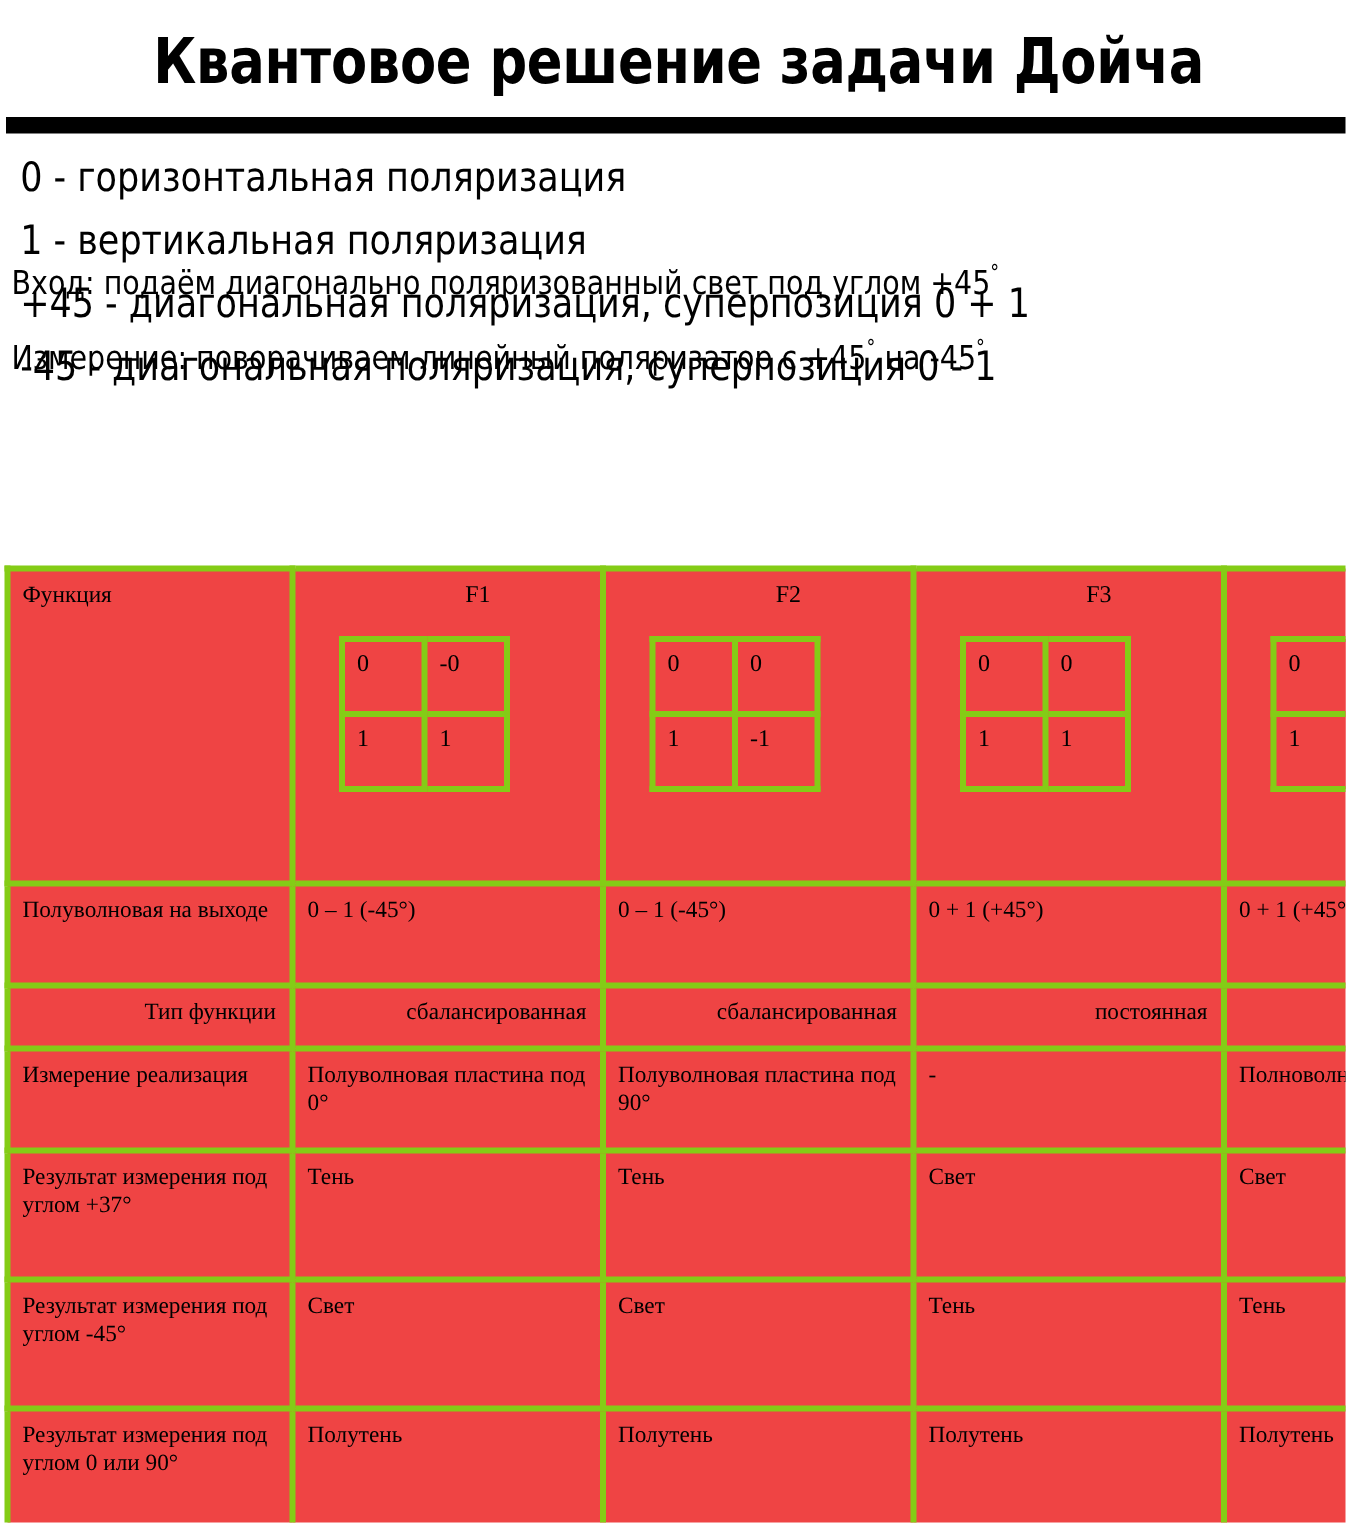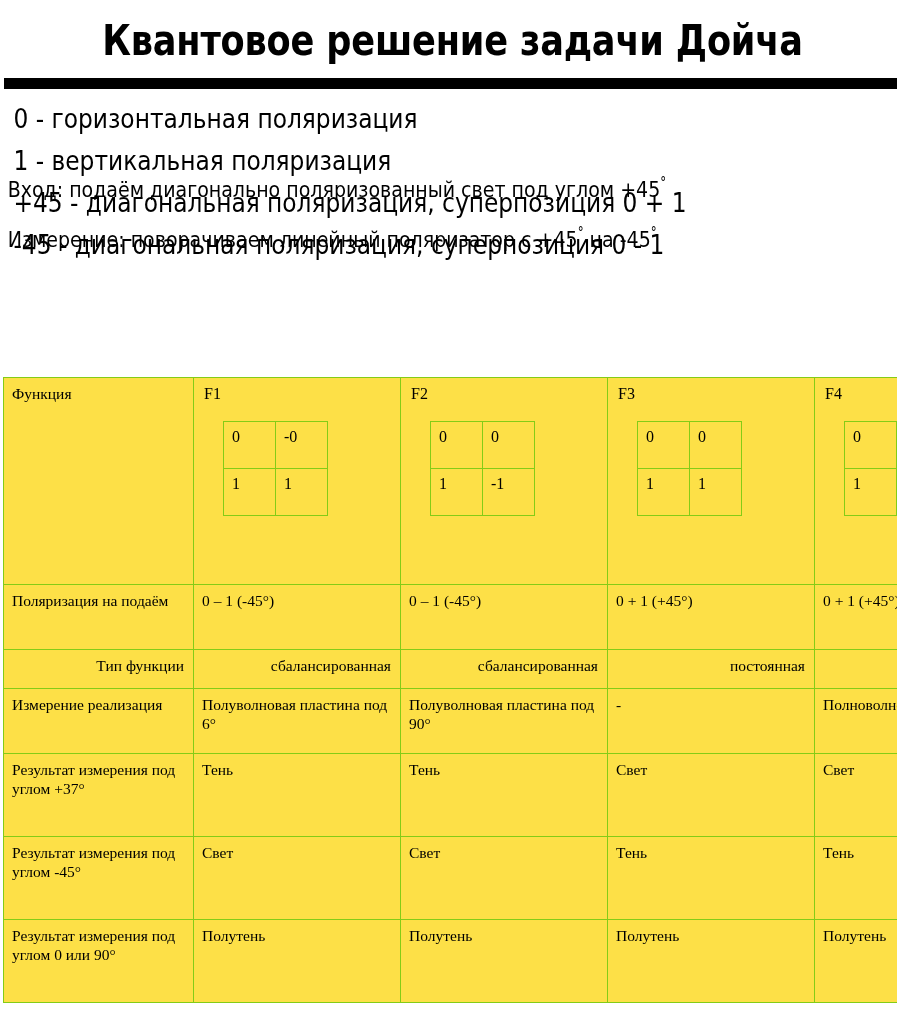--- a/index.html
+++ b/index.html
@@ -87,41 +87,41 @@
     left: 3px;
     top: 377px;
     width: 964px;          
     border-collapse: collapse;
     table-layout: fixed;
     font-family: "Liberation Serif", "DejaVu Serif", serif;
     font-size: 15.5px;
     line-height: 19px;
   }
   #deutsch-table td {
-    border: 1px solid #84cc16;
+    border: 4px solid #84cc16;
     vertical-align: top;
     padding: 6px 9px 6px 8px;
-    background: #fde047;
+    background: #ef4444;
   }
   #deutsch-table col.c-label { width: 190px; }
   #deutsch-table col.c-fn    { width: 207px; }
   #deutsch-table col.c-fn4   { width: 360px; }
 
   .row-label { white-space: normal; }
   .cell-value { white-space: normal; margin-top: 44px; }
 
   
   td.fn-head {
     height: 194px;
     padding-top: 6px;
     text-align: left;
   }
   .fn-name {
     display: block;
-    text-align: left;
+    text-align: right;
     width: 120px;
     margin-left: 2px;
     font-size: 16px;
     line-height: 19px;
   }
   .truth-table {
     border-collapse: collapse;
     margin: 18px 0 0 21px;
     table-layout: fixed;
     font-size: 16px;
@@ -233,38 +233,38 @@
           <tr>
             <td>1</td>
             <td>-1</td>
           </tr>
         </tbody>
           </table>
       </td>
     </tr>
 
     <tr class="r-polar">
-      <td class="row-label">Поляризация на подаём</td>
+      <td class="row-label">Полуволновая на выходе</td>
       <td class="cell-value">0 – 1 (-45°)</td>
       <td class="cell-value">0 – 1 (-45°)</td>
       <td class="cell-value">0 + 1 (+45°)</td>
       <td class="cell-value">0 + 1 (+45°)</td>
     </tr>
 
     <tr class="r-type">
       <td class="row-label">Тип функции</td>
       <td class="cell-value">сбалансированная</td>
       <td class="cell-value">сбалансированная</td>
       <td class="cell-value">постоянная</td>
       <td class="cell-value">постоянная</td>
     </tr>
 
     <tr class="r-phys">
       <td class="row-label">Измерение реализация</td>
-      <td class="cell-value">Полуволновая пластина под 6°</td>
+      <td class="cell-value">Полуволновая пластина под 0°</td>
       <td class="cell-value">Полуволновая пластина под 90°</td>
       <td class="cell-value">-</td>
       <td class="cell-value">Полноволновая пластина</td>
     </tr>
 
     <tr class="r-meas45">
       <td class="row-label">Результат измерения под углом +37°</td>
       <td class="cell-value">Тень</td>
       <td class="cell-value">Тень</td>
       <td class="cell-value">Свет</td>

